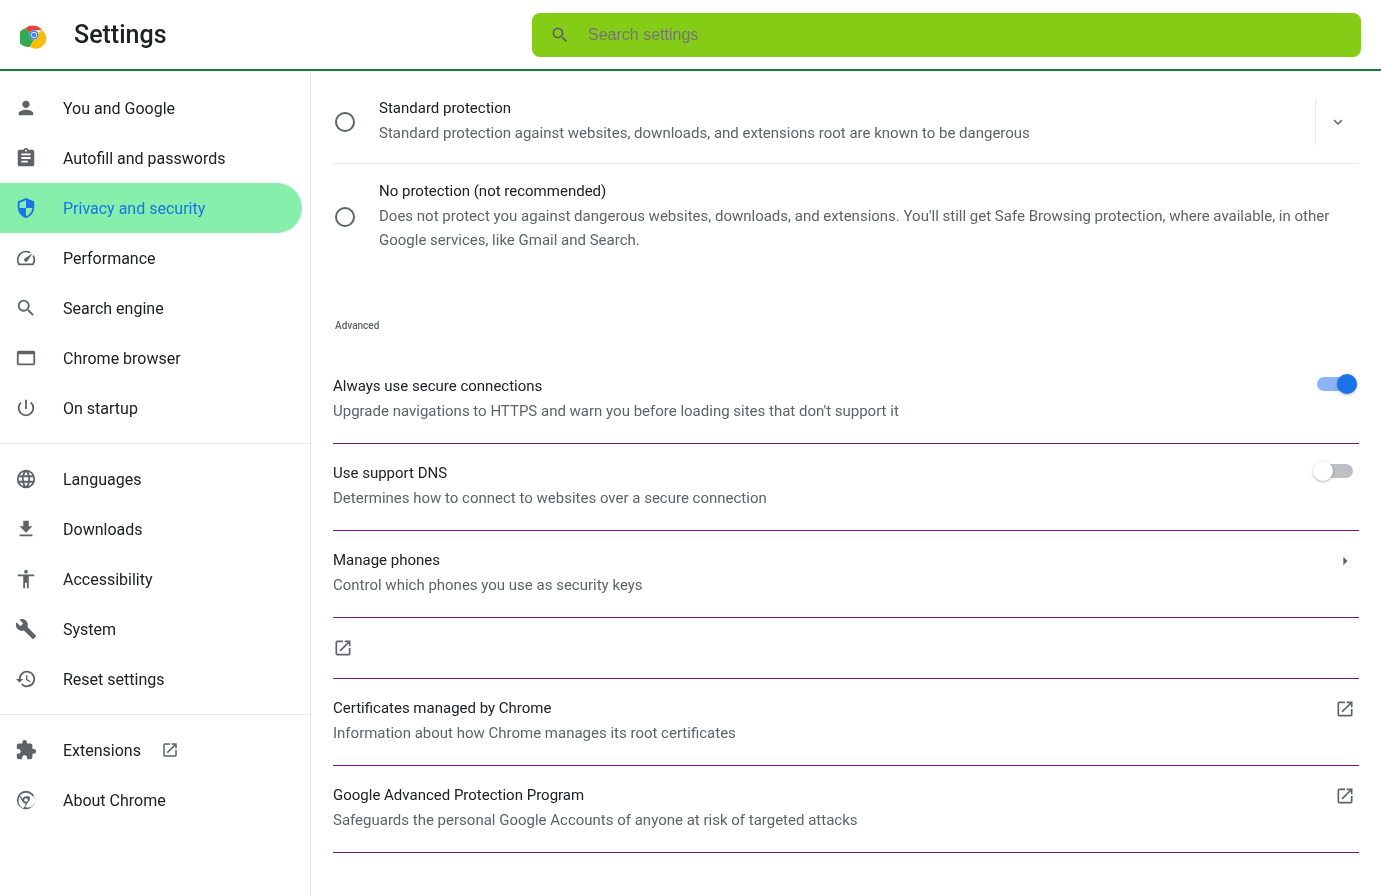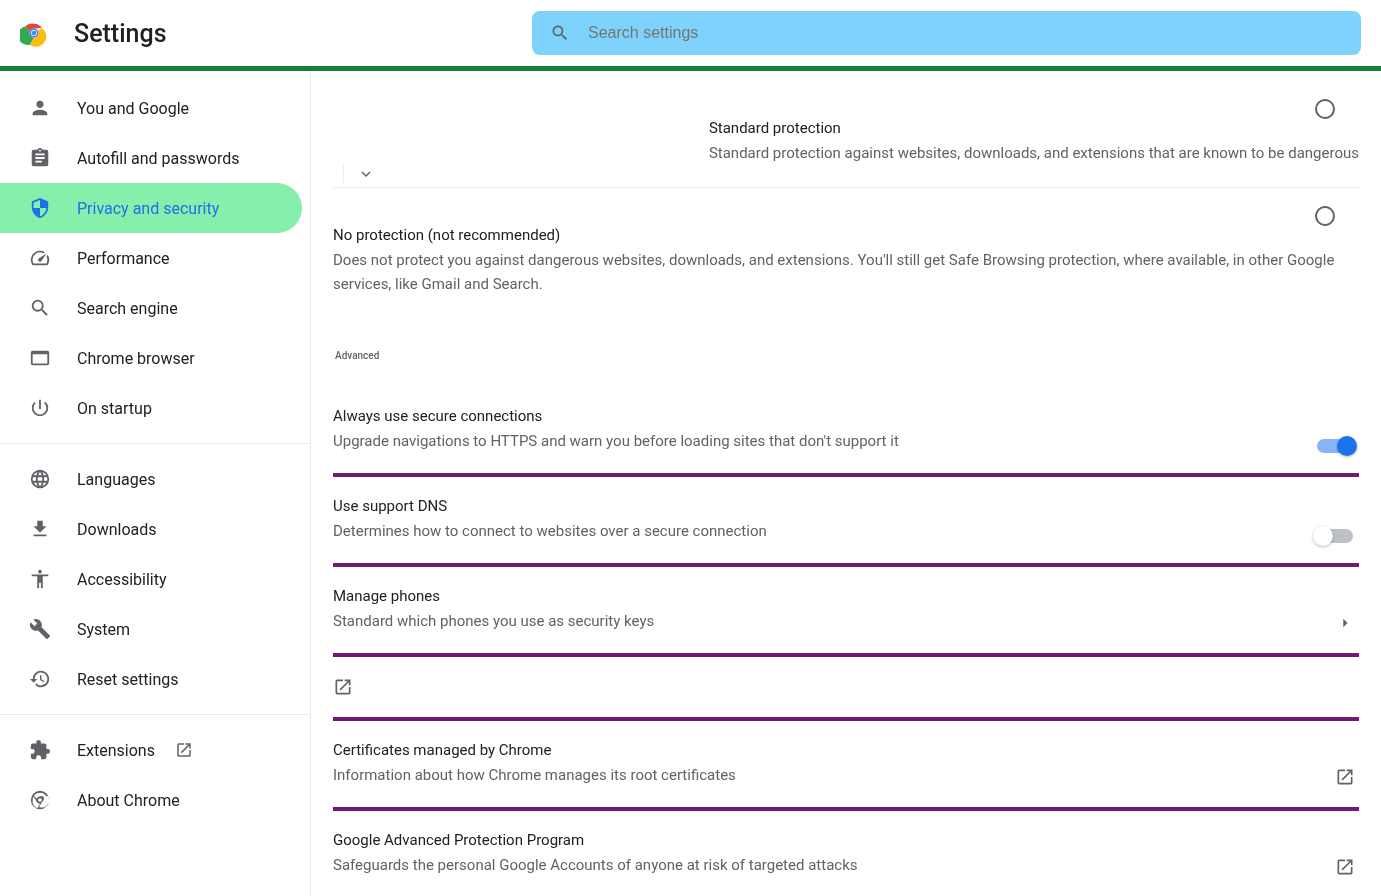--- a/index.html
+++ b/index.html
@@ -1,44 +1,44 @@
 <!DOCTYPE html>
 <html><head>
 <meta charset="utf-8">
 <style>
 * { box-sizing: border-box; margin: 0; padding: 0; }
 body { font-family: "Segoe UI", Roboto, Arial, sans-serif; background: #fff; color: #202124; font-size: 14px; }
-.header { display: flex; align-items: center; height: 71px; border-bottom: 5px solid #15803d; padding: 0 20px; }
+.header { display: flex; align-items: center; height: 71px; border-bottom: 2px solid #15803d; padding: 0 20px; }
 .header-left { display: flex; align-items: center; width: 512px; }
 .logo { width: 28px; height: 28px; margin-right: 26px; }
 .header-title { font-size: 25px; font-weight: 500; color: #202124; }
-.search-bar { flex: 1; height: 44px; background: #7dd3fc; border-radius: 8px; display: flex; align-items: center; padding: 0 18px; }
+.search-bar { flex: 1; height: 44px; background: #84cc16; border-radius: 8px; display: flex; align-items: center; padding: 0 18px; }
 .search-icon { width: 20px; height: 20px; fill: #5f6368; margin-right: 18px; }
 .search-input { border: none; background: transparent; font-size: 16px; color: #5f6368; outline: none; flex: 1; }
 .body { display: flex; height: calc(100vh - 71px); }
 .sidebar { width: 310px; padding-top: 12px; overflow-y: auto; }
-.sidebar-item { display: flex; align-items: center; height: 50px; padding-left: 29px; cursor: pointer; border-radius: 0 25px 25px 0; margin-right: 8px; position: relative; }
+.sidebar-item { display: flex; align-items: center; height: 50px; padding-left: 15px; cursor: pointer; border-radius: 0 25px 25px 0; margin-right: 8px; position: relative; }
 .sidebar-item.active { background: #86efac; }
 .sidebar-item.active .sidebar-label { color: #1a73e8; }
 .sidebar-item.active .sidebar-icon { fill: #1a73e8; }
 .sidebar-icon { width: 22px; height: 22px; fill: #5f6368; margin-right: 26px; flex-shrink: 0; }
 .sidebar-label { font-size: 16px; color: #202124; }
 .sidebar-divider { height: 1px; background: #e8eaed; margin: 10px 0 10px 0; }
 .ext-icon { width: 18px; height: 18px; fill: #5f6368; margin-left: 20px; }
 .main { flex: 1; border-left: 1px solid #e8eaed; overflow-y: auto; padding: 0 22px 40px 22px; padding-top: 10px; }
-.radio-row { display: flex; align-items: flex-end; padding: 18px 0 4px 0; border-bottom: 1px solid #e8eaed; flex-direction: column; }
+.radio-row { display: flex; align-items: center; padding: 18px 0 18px 0; border-bottom: 1px solid #e8eaed; }
 .radio-row.last { border-bottom: none; }
 .radio { width: 20px; height: 20px; border: 2px solid #5f6368; border-radius: 50%; margin: 0 24px 0 2px; flex-shrink: 0; }
 .radio-text { flex: 1; }
 .row-title { font-size: 15px; color: #202124; margin-bottom: 4px; }
 .row-desc { font-size: 15px; color: #5f6368; line-height: 1.6; }
 .expand { width: 44px; display: flex; align-items: center; justify-content: center; border-left: 1px solid #e8eaed; align-self: stretch; margin-left: 10px; }
 .exp-icon { width: 18px; height: 18px; fill: #5f6368; }
 .section-h { font-size: 10px; font-weight: 500; color: #5f6368; margin: 50px 0 26px 2px; }
-.setting-row { display: flex; align-items: flex-end; padding: 20px 0; border-bottom: 4px solid #701a75; cursor: pointer; }
+.setting-row { display: flex; align-items: flex-start; padding: 20px 0; border-bottom: 1px solid #701a75; cursor: pointer; }
 .setting-text { flex: 1; }
 .toggle { width: 36px; height: 14px; border-radius: 7px; position: relative; margin-right: 6px; }
 .toggle.on { background: #8ab4f8; }
 .toggle.off { background: #bdc1c6; }
 .toggle-knob { width: 20px; height: 20px; border-radius: 50%; position: absolute; top: -3px; box-shadow: 0 1px 3px rgba(0,0,0,0.3); }
 .toggle.on .toggle-knob { right: -4px; background: #1a73e8; }
 .toggle.off .toggle-knob { left: -4px; background: #fff; }
 .trail-icon { width: 20px; height: 20px; fill: #5f6368; margin-right: 4px; }
 </style>
 </head>
@@ -157,21 +157,21 @@
         </svg>
       <span class="sidebar-label">About Chrome</span>
     </div>
   </div>
 
   <div class="main">
     <div class="radio-row">
       <div class="radio"></div>
       <div class="radio-text">
         <div class="row-title">Standard protection</div>
-        <div class="row-desc">Standard protection against websites, downloads, and extensions that are known to be dangerous</div>
+        <div class="row-desc">Standard protection against websites, downloads, and extensions root are known to be dangerous</div>
       </div>
       <div class="expand">
         <svg class="exp-icon" viewBox="0 0 24 24">
             <path d="M7.41 8.59 12 13.17l4.59-4.58L18 10l-6 6-6-6 1.41-1.41z"></path>
           </svg>
       </div>
     </div>
     <div class="radio-row last">
       <div class="radio"></div>
       <div class="radio-text">
@@ -196,21 +196,21 @@
         <div class="row-title">Use support DNS</div>
         <div class="row-desc">Determines how to connect to websites over a secure connection</div>
       </div>
       <div class="toggle off">
           <div class="toggle-knob"></div>
         </div>
     </div>
     <div class="setting-row">
       <div class="setting-text">
         <div class="row-title">Manage phones</div>
-        <div class="row-desc">Standard which phones you use as security keys</div>
+        <div class="row-desc">Control which phones you use as security keys</div>
       </div>
       <svg class="trail-icon" viewBox="0 0 24 24">
           <path d="M10 17l5-5-5-5v10z"></path>
         </svg>
     </div>
     <div class="setting-row">
       <svg class="trail-icon" viewBox="0 0 24 24">
           <path d="M19 19H5V5h7V3H5a2 2 0 0 0-2 2v14a2 2 0 0 0 2 2h14a2 2 0 0 0 2-2v-7h-2v7zM14 3v2h3.59l-9.83 9.83 1.41 1.41L19 6.41V10h2V3h-7z"></path>
         </svg>
     </div>

